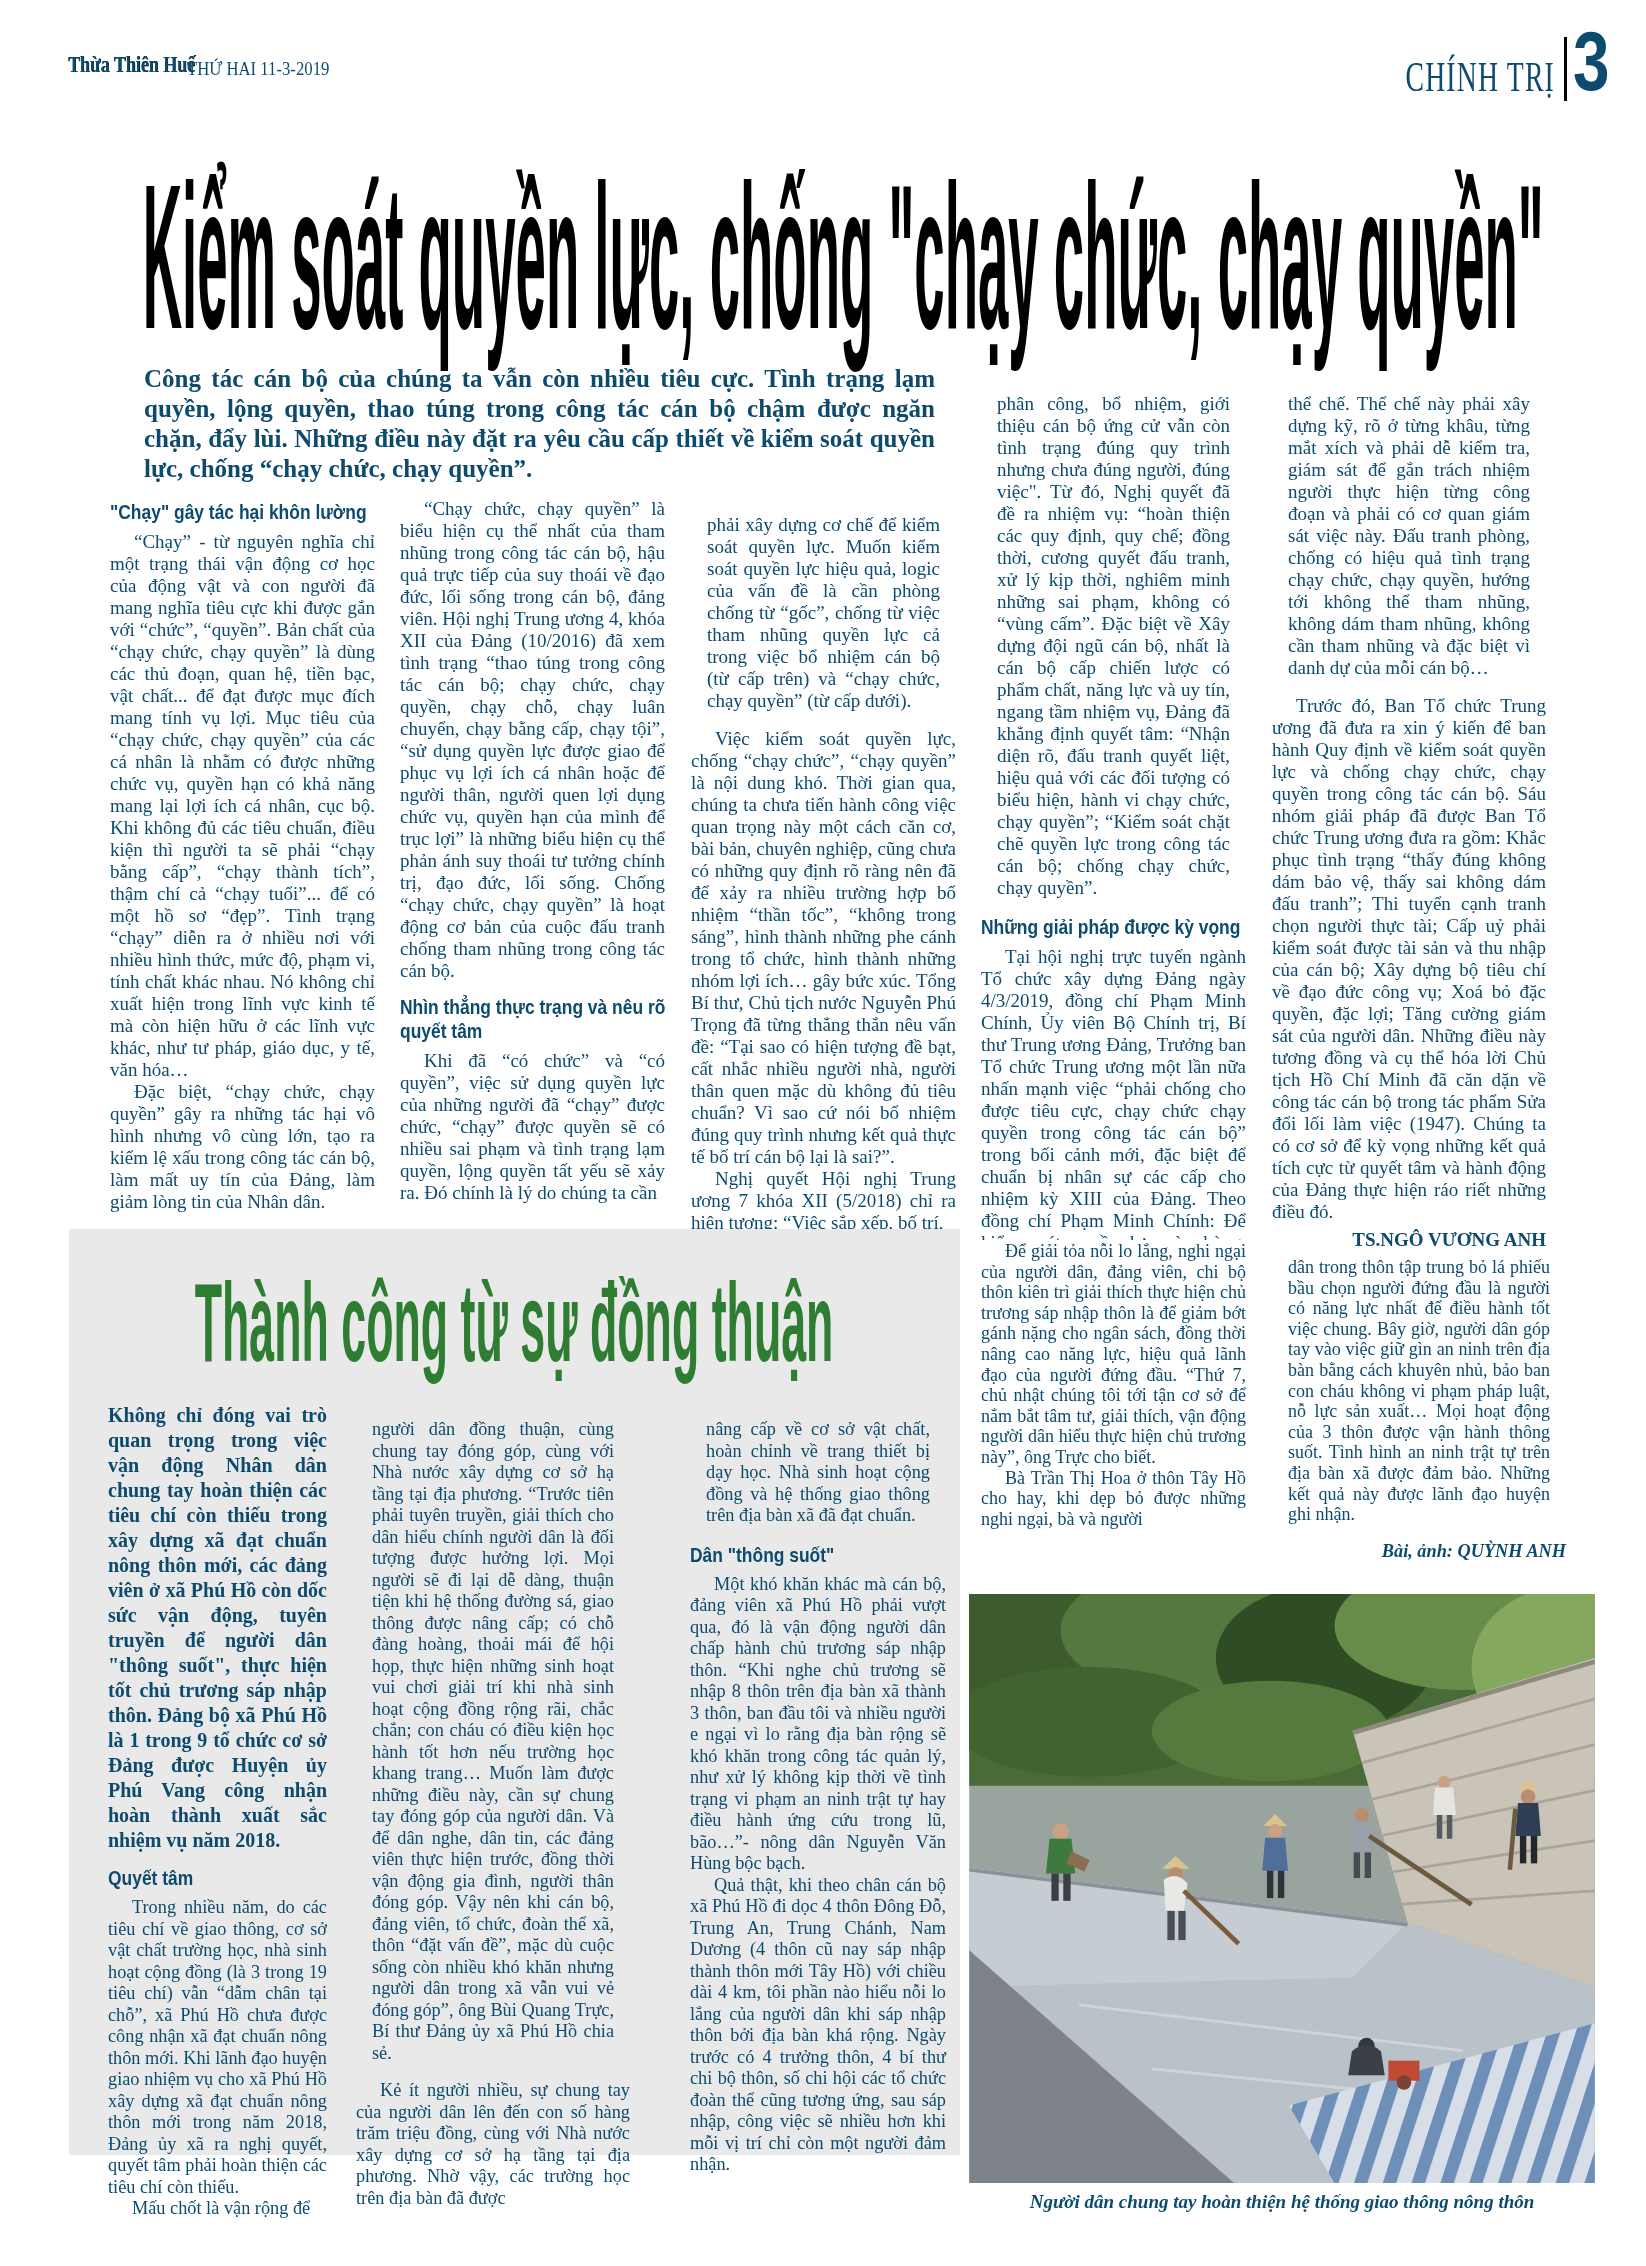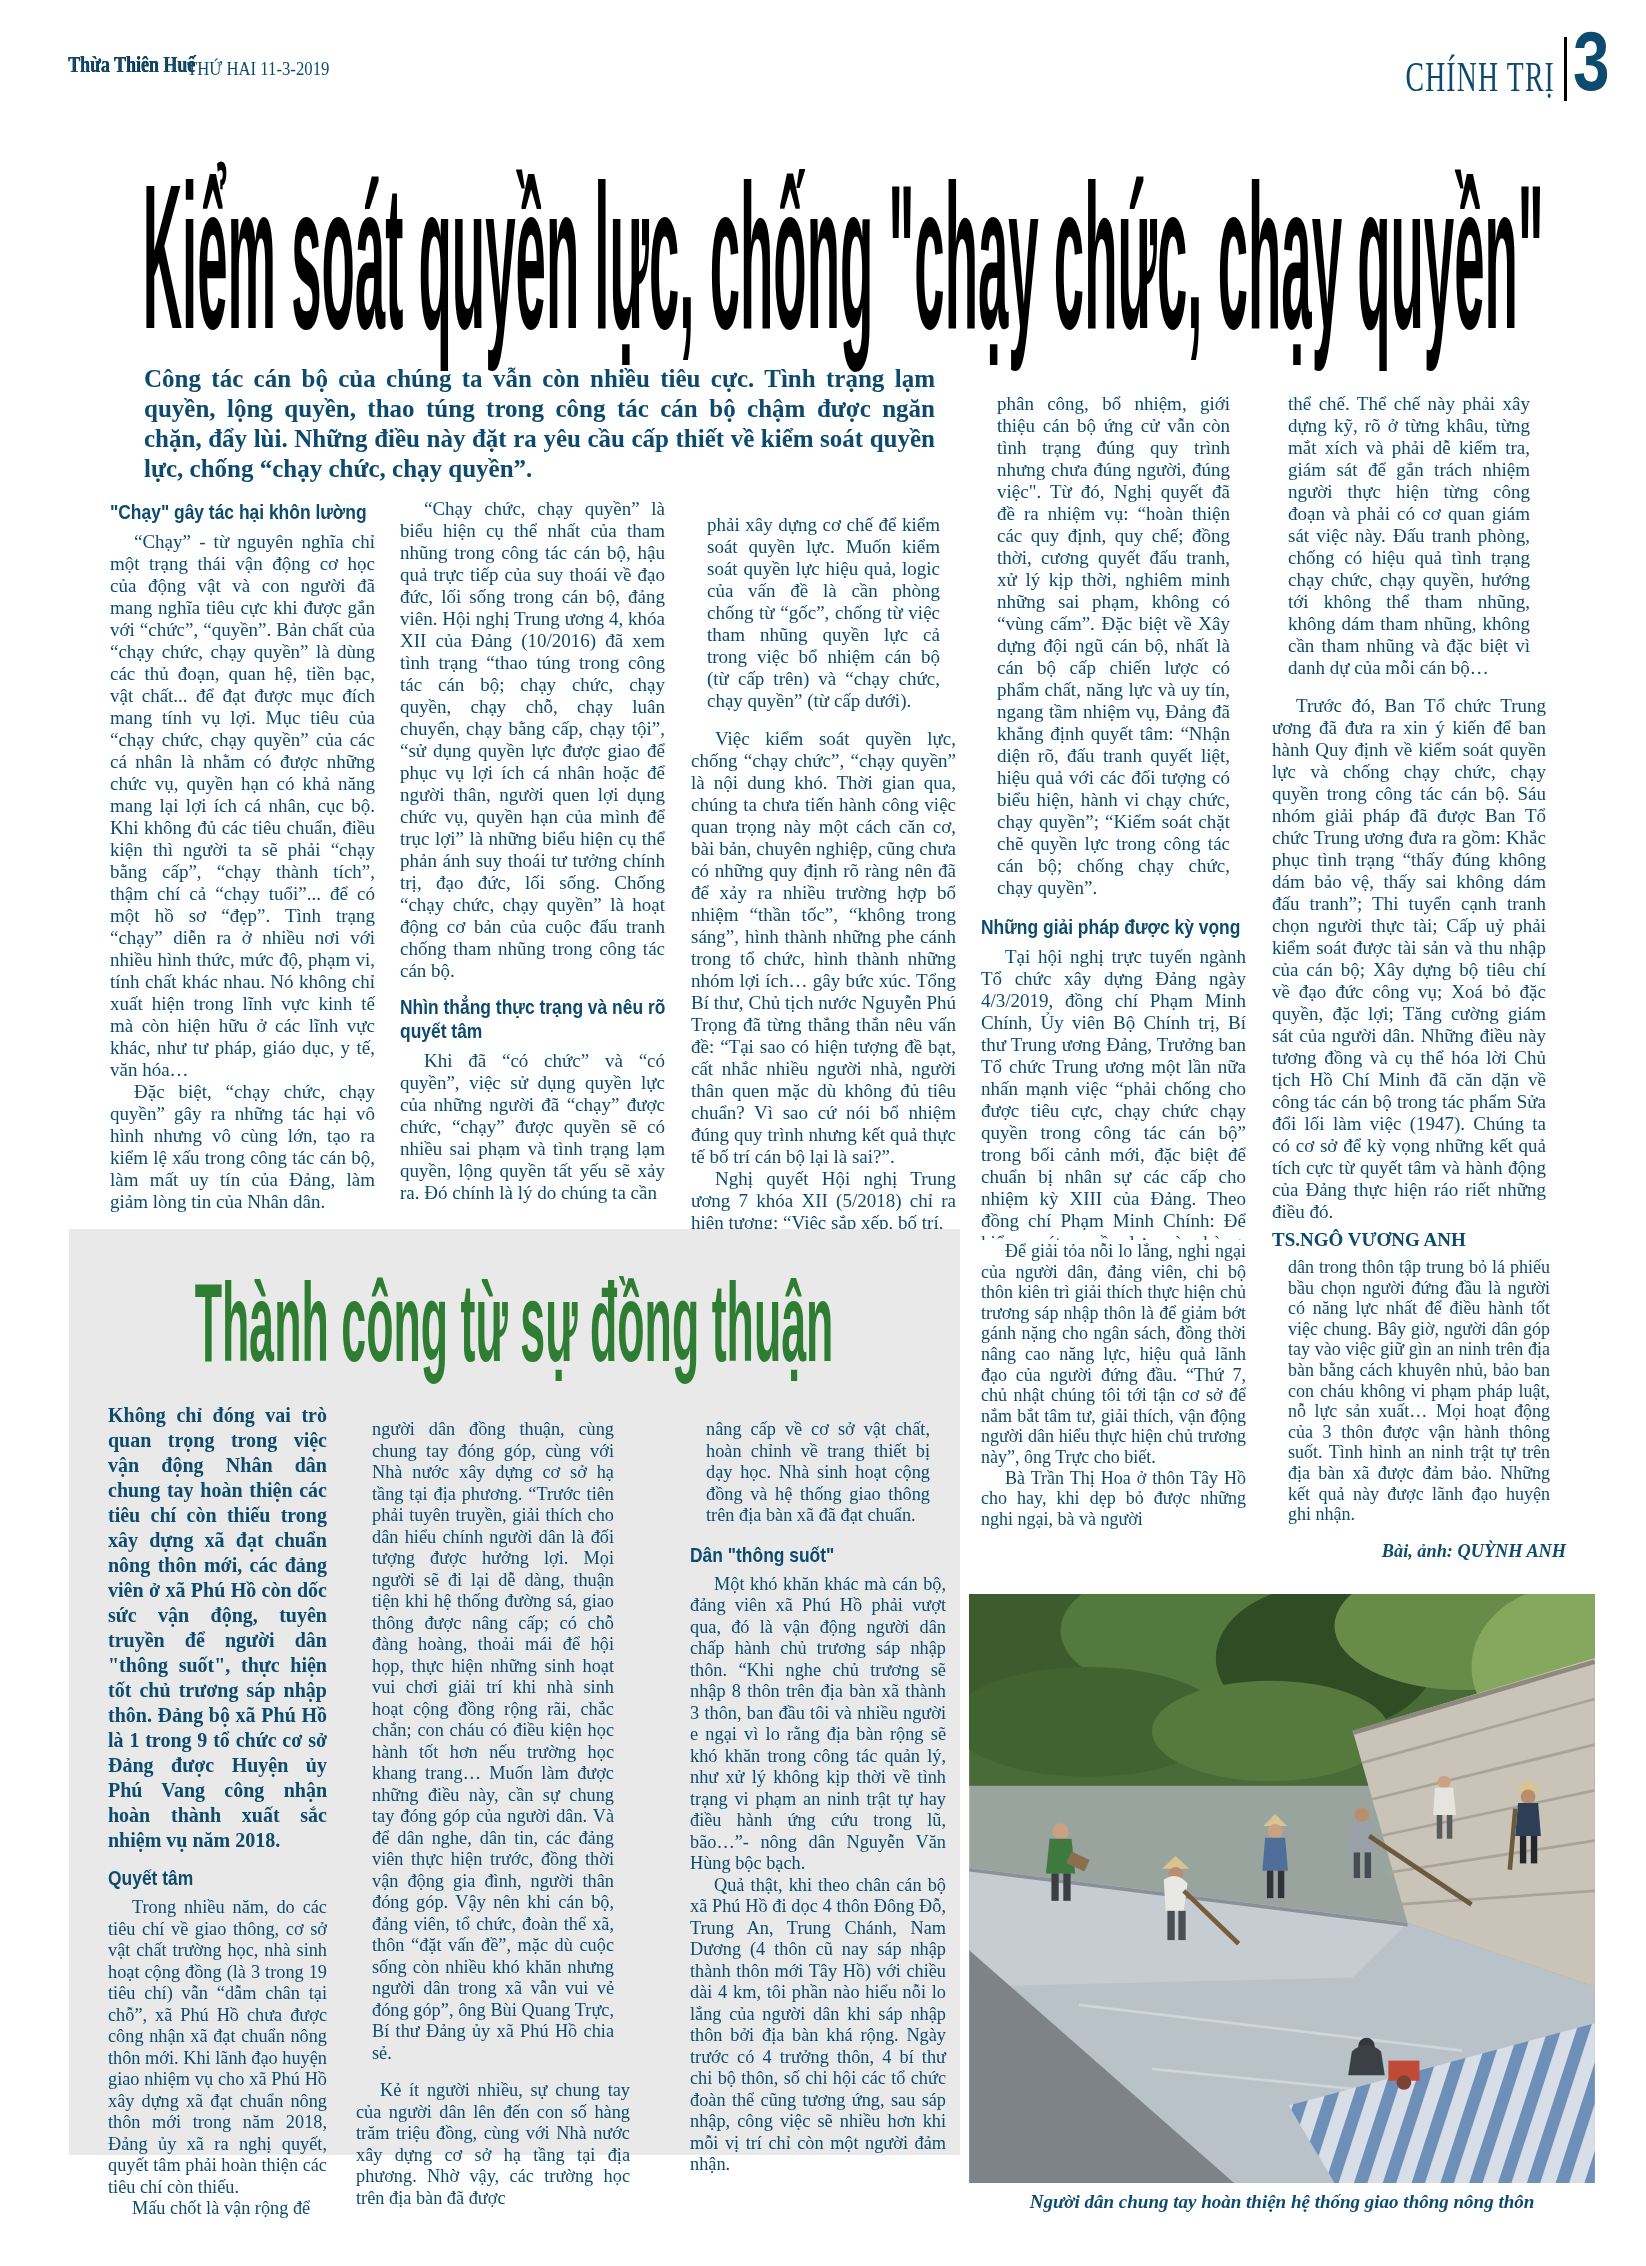--- a/index.html
+++ b/index.html
@@ -28,21 +28,21 @@
   .a1c2{left:400px;top:498px;width:265px;}
   .a1c3{left:691px;top:498px;width:265px;}
   .a1c4{left:981px;top:377px;width:265px;height:863px;overflow:hidden;}
   .a1c5{left:1272px;top:377px;width:274px;}
   .p{margin:0;text-indent:24px;}
   .cont{margin:16px;text-indent:0;}
   .subhead{font-family:"Liberation Sans","DejaVu Sans",sans-serif;font-weight:bold;
            font-size:21px;line-height:24px;margin:12.8px 0 7.3px 0;text-align:left;
            width:121%;transform:scaleX(0.83);transform-origin:0 0;}
   .col .subhead:first-child{margin-top:1.8px;}
-  .byline1{margin:5.5px 0 0 0;font-weight:bold;font-size:19px;}
+  .byline1{margin:5.5px 0 0 0;text-align:right;font-weight:bold;font-size:19px;}
   
   .graybox{position:absolute;left:69px;top:1229px;width:891px;height:926px;background:#e9e9e9;}
   .a2-headline-svg{position:absolute;left:69px;top:1259px;}
   .a2 .col{font-size:18.3px;line-height:21.5px;}
   .a2c1{left:108px;top:1403px;width:219px;}
   .a2c2{left:356px;top:1403px;width:274px;}
   .a2c3{left:690px;top:1403px;width:256px;}
   .a2c4{left:981px;top:1241px;width:265px;font-size:18px !important;line-height:20.6px !important;}
   .a2c5{left:1272px;top:1241px;width:294px;font-size:18px !important;line-height:20.6px !important;}
   .lede{margin:0;font-weight:bold;font-size:20px;line-height:25px;text-align:justify;}

